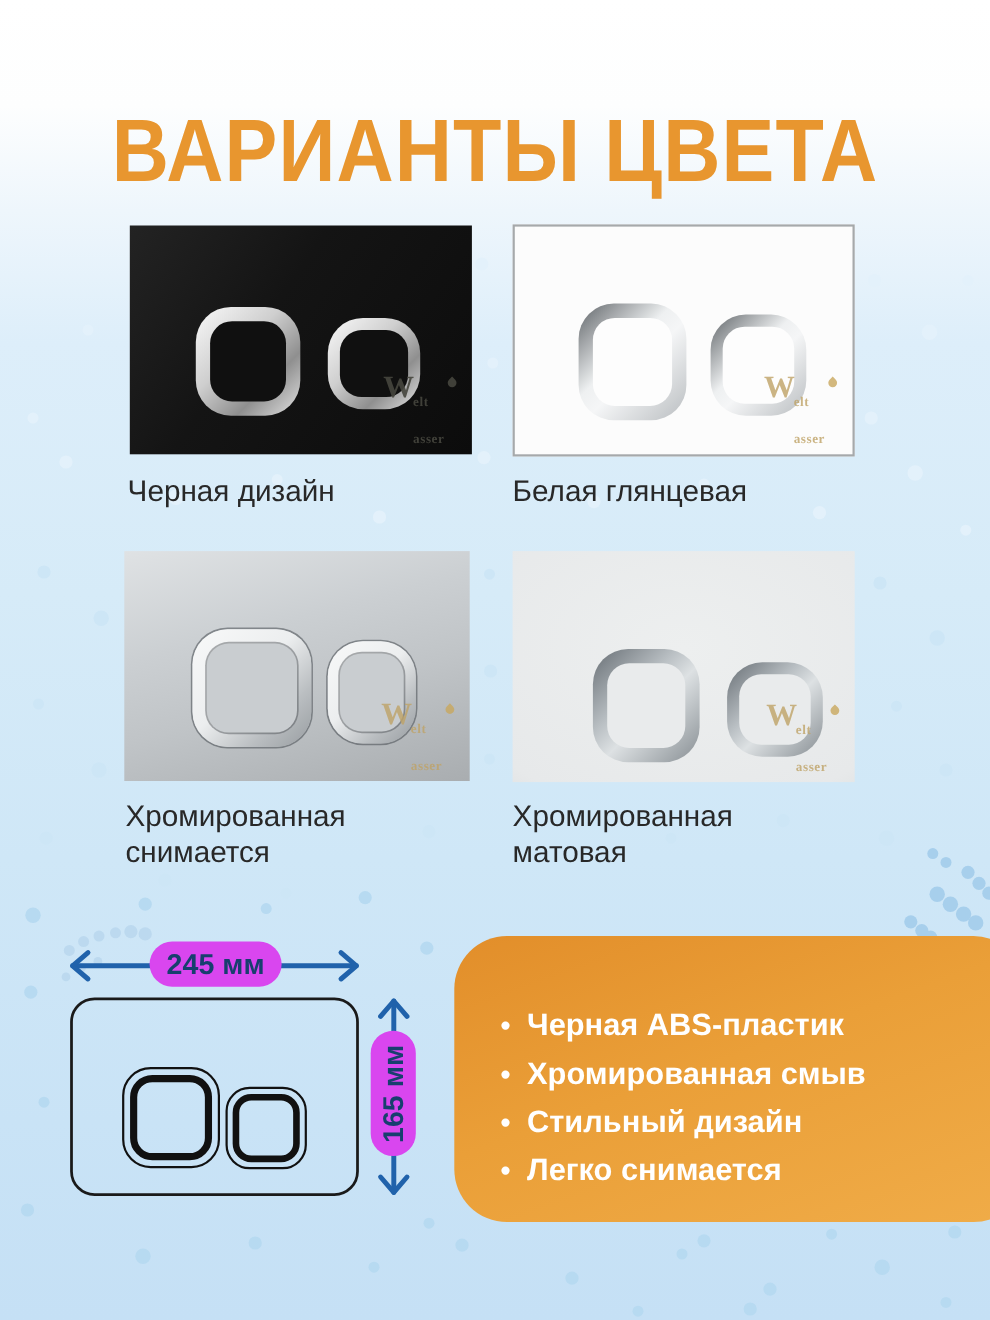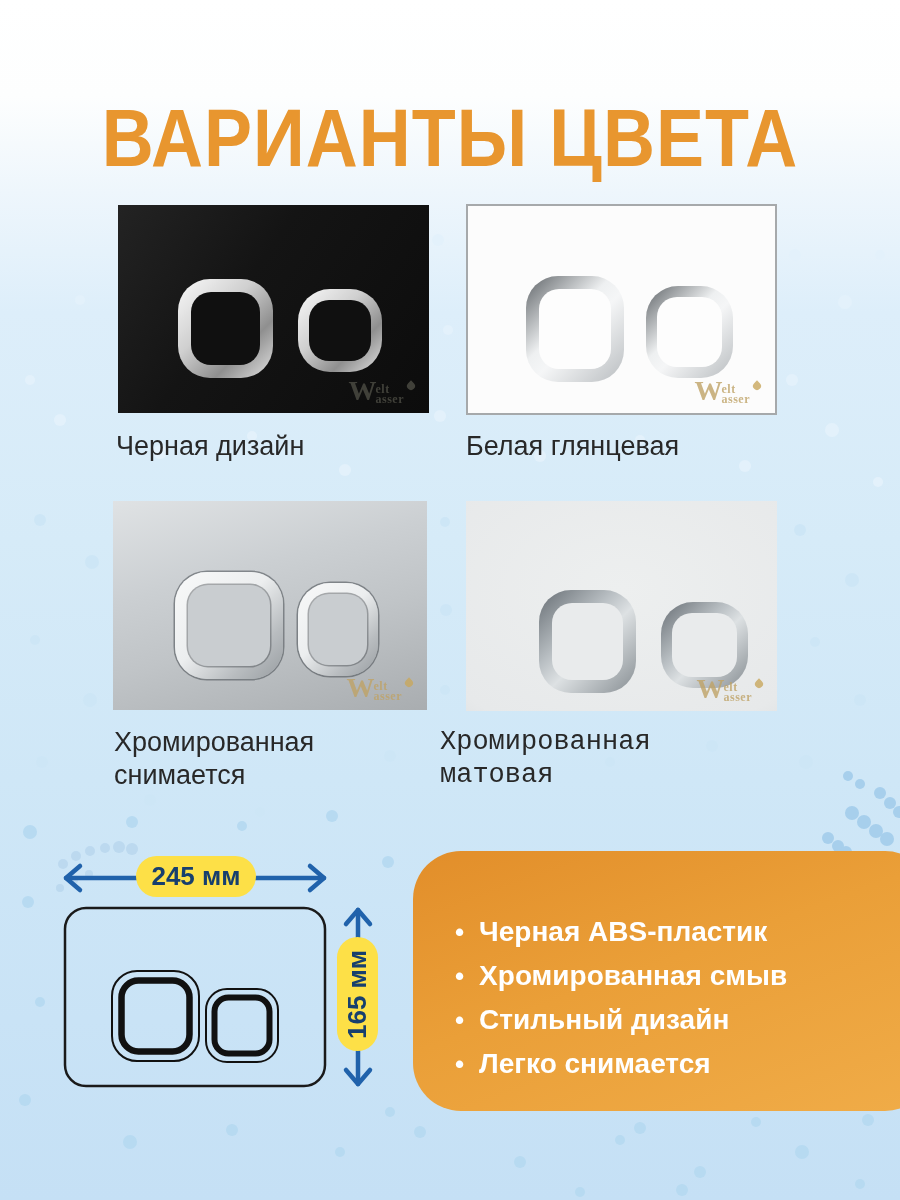--- a/index.html
+++ b/index.html
@@ -26,32 +26,32 @@
   .ring::before{content:"";position:absolute;inset:var(--bw,12px);border-radius:20px;background:var(--hole);}
   .card-black .ring{background:linear-gradient(135deg,#fafafa 0%,#cfcfcf 40%,#8f8f8f 70%,#e3e3e3 100%);--hole:#101010;}
   .card-white .ring{background:linear-gradient(135deg,#5f6468 0%,#eef0f1 42%,#f5f6f7 55%,#b9bdc0 100%);--hole:#fdfdfd;}
   .card-chromegloss .ring{background:linear-gradient(135deg,#f8f9f9 0%,#eceeef 45%,#b9bdc0 75%,#989da1 100%);--hole:#c9cdd0;box-shadow:0 0 0 1.5px rgba(70,75,80,.55);}
   .card-chromegloss .ring::before{box-shadow:0 0 0 1.5px rgba(70,75,80,.45);}
   .card-chromematte .ring{background:linear-gradient(135deg,#676e74 0%,#b9bfc3 38%,#dde1e3 55%,#878e93 100%);--hole:#e9ebec;}
 
   .wm{position:absolute;right:14px;bottom:9px;display:flex;align-items:flex-start;
       font-family:"Liberation Serif", serif;font-weight:bold;color:#bfa367;opacity:.8;}
   .wm-W{font-size:28px;line-height:20px;}
-  .wm-col{display:flex;flex-direction:column;font-size:12px;line-height:10px;margin-left:-1px;margin-top:3px;letter-spacing:.5px;}
+  .wm-col{display:flex;flex-direction:column;font-size:12px;line-height:10px;margin-left:-1px;margin-top:17px;letter-spacing:.5px;gap:24px;}
   .wm-drop{width:8px;height:8px;background:#c9a85e;border-radius:0 50% 50% 50%;transform:rotate(45deg);margin:1px 0 0 3px;}
   .card-black .wm{color:#46463e;opacity:.9;}
   .card-black .wm-drop{background:#46463e;}
 
   .variant-label{position:absolute;color:#282828;font-size:27px;line-height:33px;width:320px;}
   .label-1{left:116px;top:430px;}
   .label-2{left:466px;top:430px;}
   .label-3{left:114px;top:726px;width:270px;}
-  .label-4{left:440px;top:726px;width:270px;font-family:Liberation Mono, monospace;}
-
-  .pill{position:absolute;background:#fde047;border-radius:21px;display:flex;align-items:center;justify-content:center;
+  .label-4{left:466px;top:726px;width:270px;}
+
+  .pill{position:absolute;background:#d946ef;border-radius:21px;display:flex;align-items:center;justify-content:center;
         color:#173F6E;font-weight:bold;font-size:26px;}
   .pill-width{left:136px;top:856px;width:120px;height:41px;}
   .pill-height{left:337px;top:937px;width:41px;height:114px;}
   .pill-height span{transform:rotate(-90deg);white-space:nowrap;}
 
   .features-box{
     position:absolute;left:413px;top:851px;width:520px;height:260px;border-radius:48px;
     background:linear-gradient(160deg,#E28E2A 0%,#EA9F38 45%,#F0AC48 100%);
   }
   .features-list{list-style:none;margin:0;padding:59px 30px 0 42px;}

